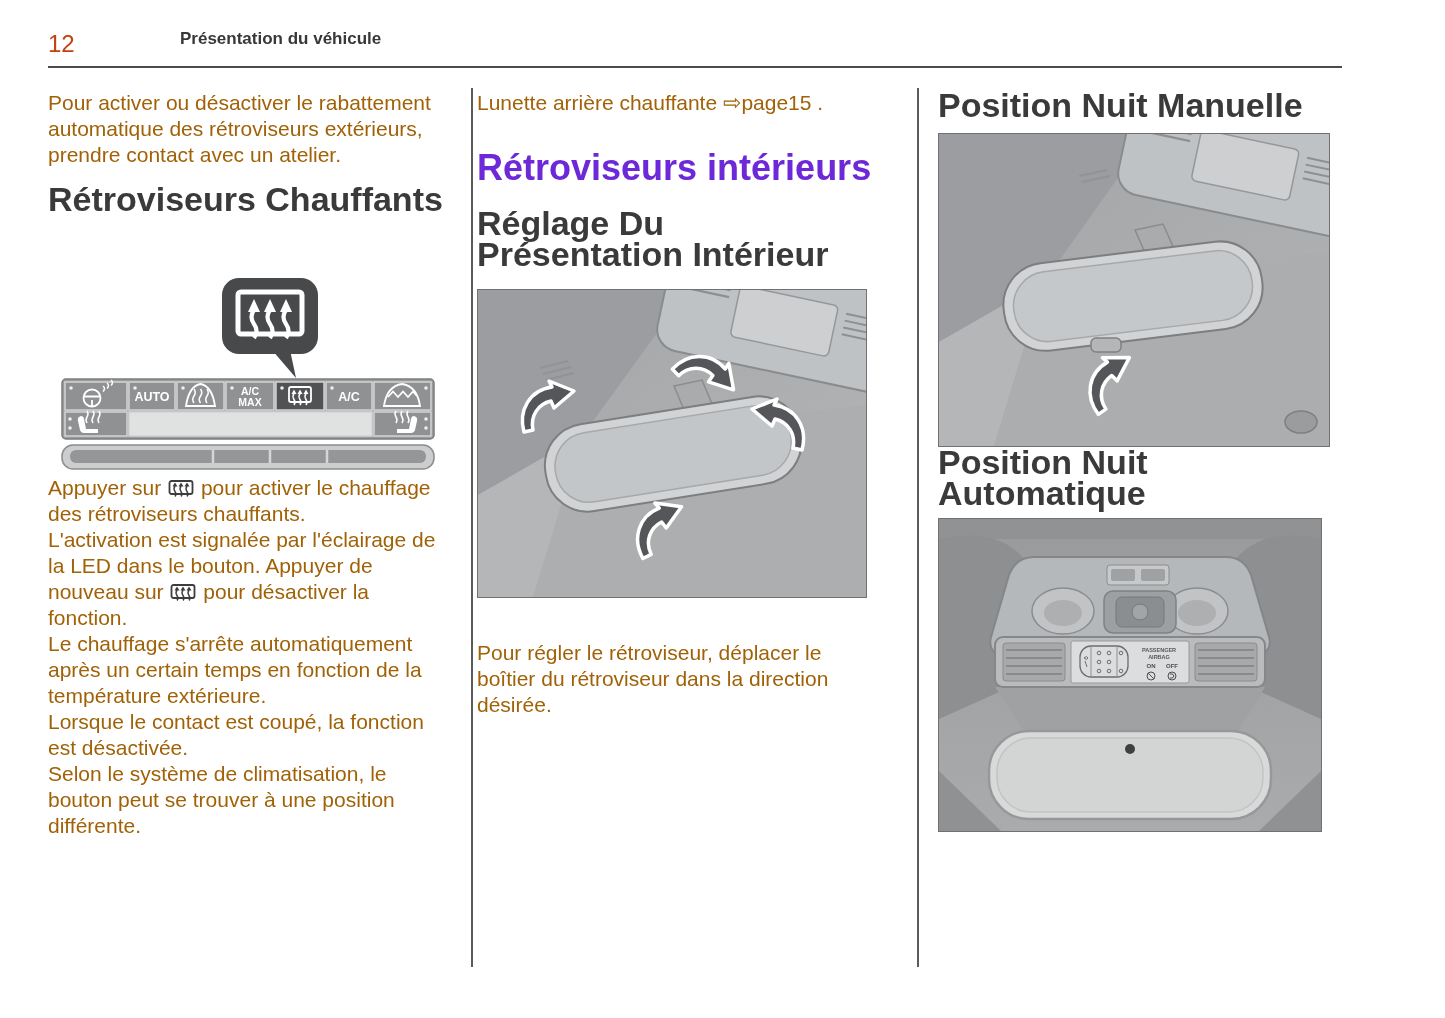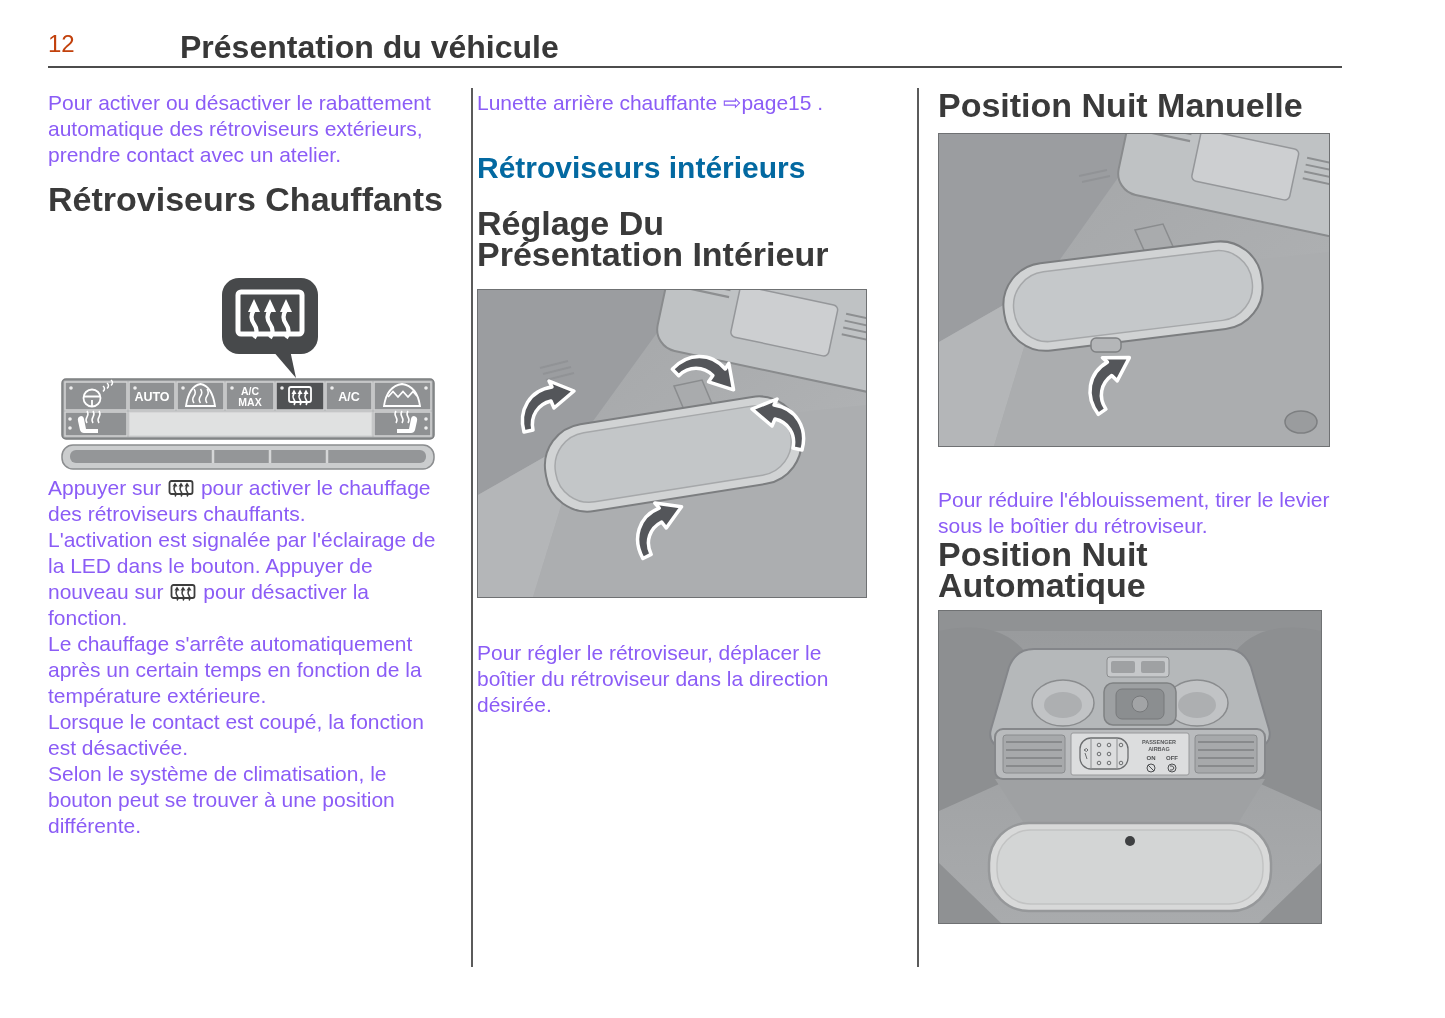--- a/index.html
+++ b/index.html
@@ -1,32 +1,32 @@
 <!DOCTYPE html>
 <html><head>
 <meta charset="utf-8">
 <style>
   html,body{margin:0;padding:0;}
   body{
     width:1445px;height:1018px;position:relative;background:#ffffff;
     font-family:"Liberation Sans",sans-serif;color:#3d3d3d;overflow:hidden;
   }
   .hdr-num{position:absolute;left:48px;top:30px;font-size:24px;color:#c2410c;}
-  .hdr-title{position:absolute;left:180px;top:29px;font-size:32px;font-weight:bold;color:#383838;}
+  .hdr-title{position:absolute;left:180px;top:29px;font-size:17px;font-weight:bold;color:#383838;}
   .hdr-rule{position:absolute;left:48px;top:66px;width:1294px;height:2px;background:#4c4c4c;}
   .vdiv{position:absolute;top:88px;width:2px;height:879px;background:#5b5b5b;}
   #vdiv1{left:471px}
   #vdiv2{left:917px}
   .col{position:absolute;top:88px;}
   #col1{left:48px;width:398px;}
   #col2{left:477px;width:401px;}
   #col3{left:938px;width:403px;}
-  p.body{font-size:21px;line-height:26px;margin:0;color:#8b5cf6;}
+  p.body{font-size:21px;line-height:26px;margin:0;color:#a16207;}
   h2.sect{font-size:34px;line-height:31px;font-weight:bold;margin:0;color:#3a3a3a;}
-  h1.main{font-size:30px;line-height:36px;font-weight:bold;margin:0;color:#0369a1;}
+  h1.main{font-size:36px;line-height:36px;font-weight:bold;margin:0;color:#6d28d9;}
   #col1 .intro{margin-top:2px;}
   #col1 h2.sect{margin-top:16px;}
   .climate-illus{margin-top:55px;width:392px;height:205px;position:relative;}
   .climate-illus svg{display:block;}
   #col1 .after-illus{}
   .inline-hrw{vertical-align:-2px;margin:0 1px;}
   #col2 .crossref{margin-top:2px;}
   #col2 h1.main{margin-top:34px;}
   #col2 h2.sect{margin-top:22px;}
   .fig{border:1.5px solid #6f7173;line-height:0;background:#aaacae;}
@@ -308,21 +308,20 @@
         <rect x="74" y="127" width="240" height="70" rx="34" fill="#c5c8ca" stroke="#a6a8aa" stroke-width="1.5"></rect>
       </g>
       <rect x="152" y="204" width="30" height="14" rx="5" fill="#b4b6b8" stroke="#7f8183" stroke-width="1.5"></rect>
       <ellipse cx="362" cy="288" rx="16" ry="11" fill="#9a9c9e" stroke="#7d7f81" stroke-width="1.5"></ellipse>
       <g fill="#54565a" stroke="#ffffff" stroke-width="3.5" stroke-linejoin="round">
         <use href="#curvarrow" transform="translate(140,222) rotate(-22 30 26)"></use>
       </g>
     </svg>
   </div>
 
-  <p class="body caption">Pour réduire l'éblouissement, tirer le levier sous le boîtier du rétroviseur.</p>
   <h2 class="sect second">Position Nuit Automatique</h2>
 
   <div class="fig" id="figC">
     <svg width="382" height="312" viewBox="0 0 382 312">
       <defs>
         <linearGradient id="bgC" x1="0" y1="0" x2="0" y2="1">
           <stop offset="0" stop-color="#989a9c"></stop>
             <stop offset="1" stop-color="#a9abad"></stop>
         </linearGradient>
       </defs>

